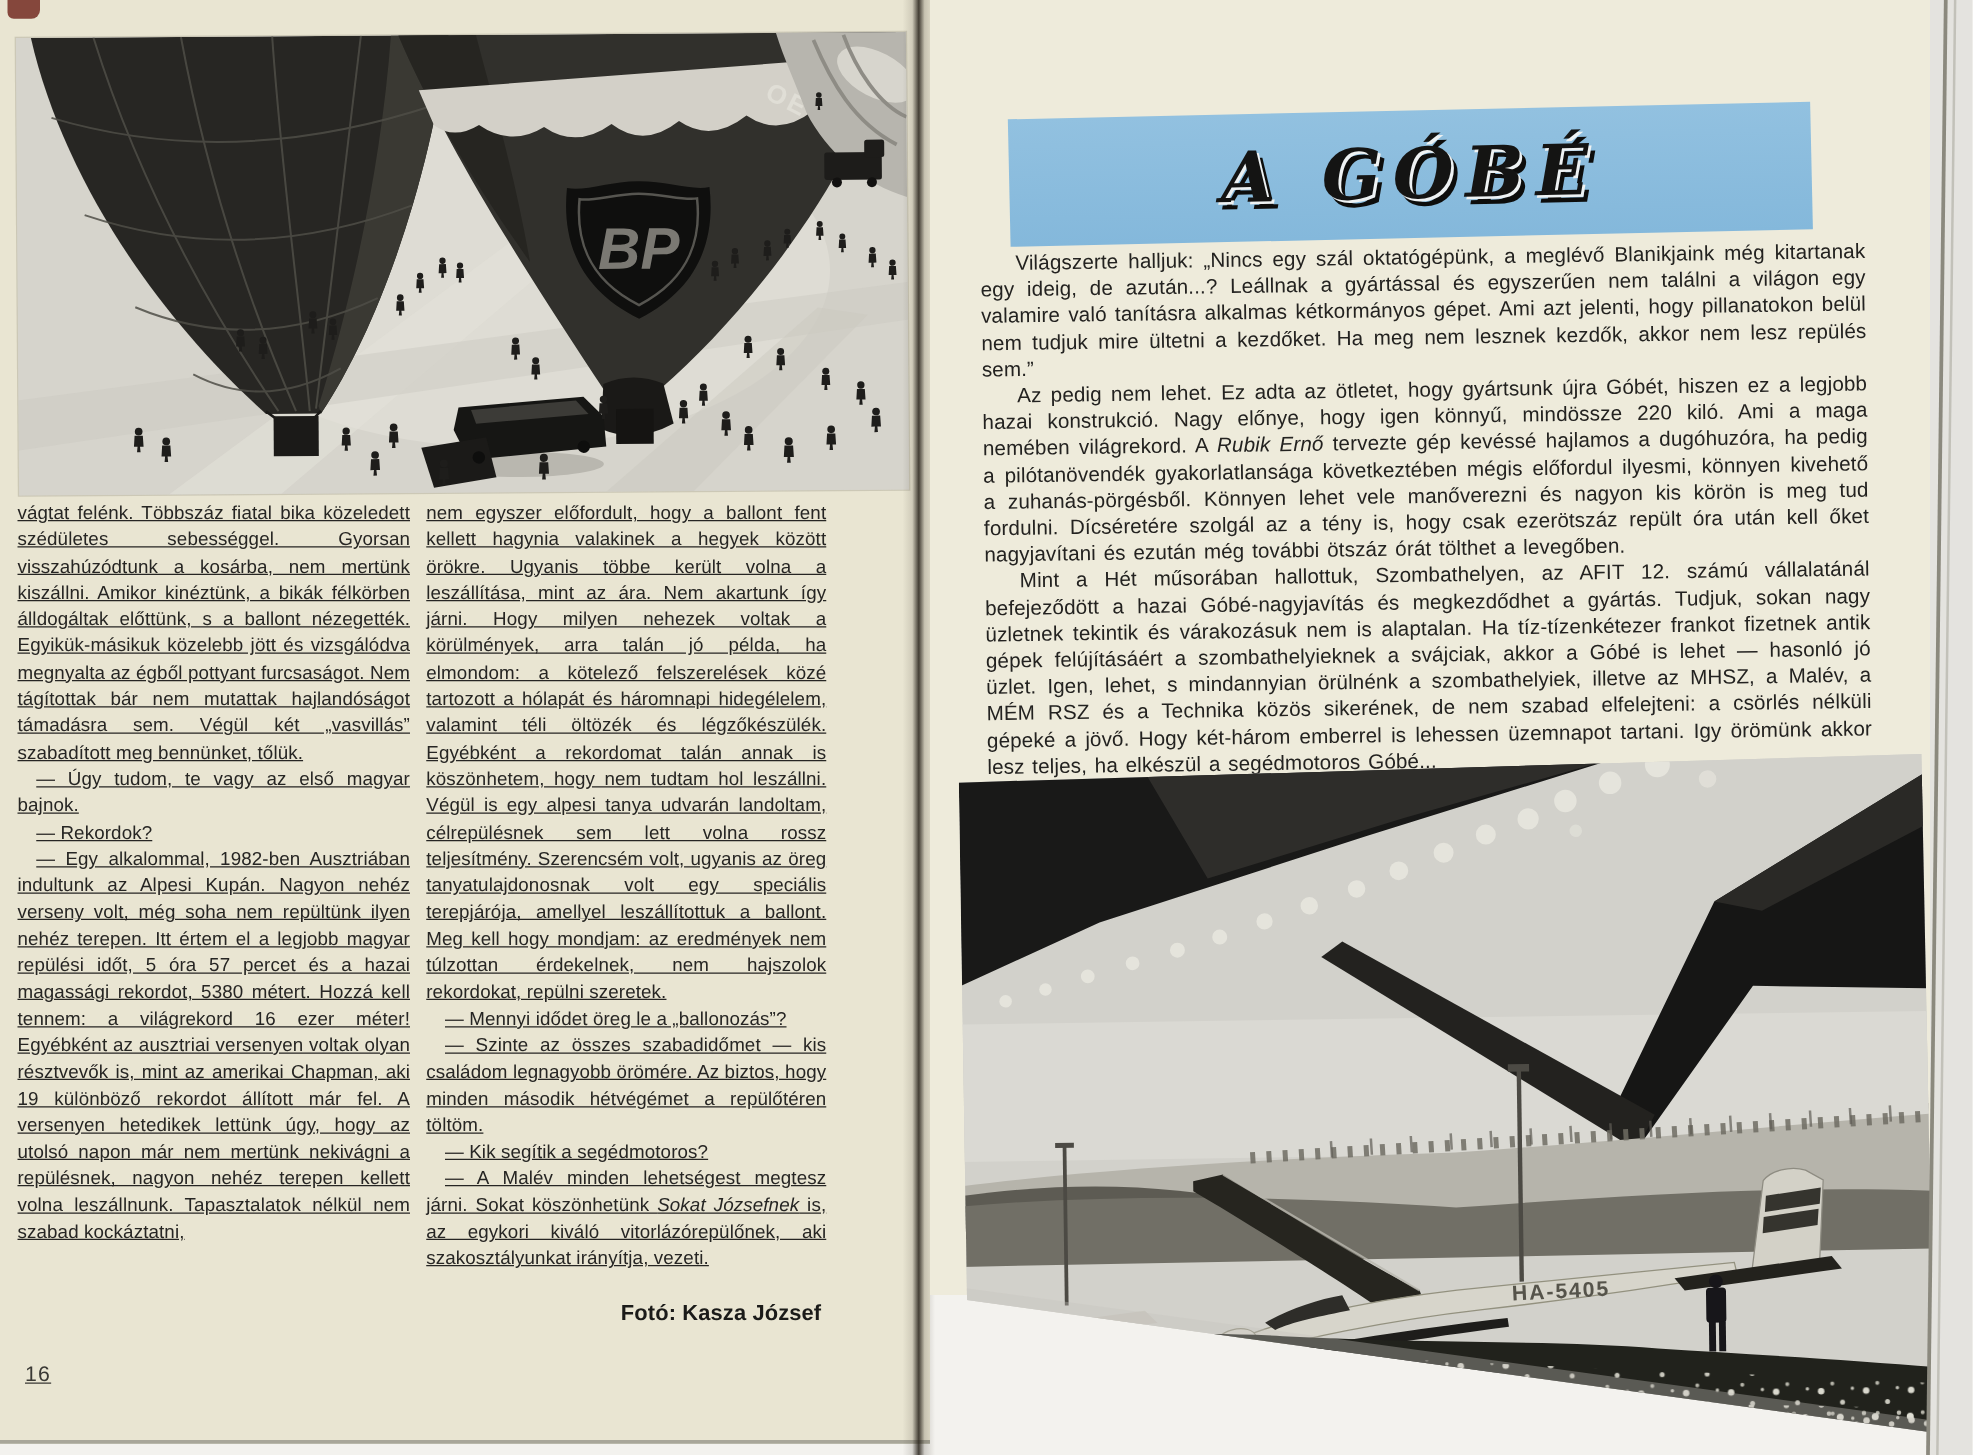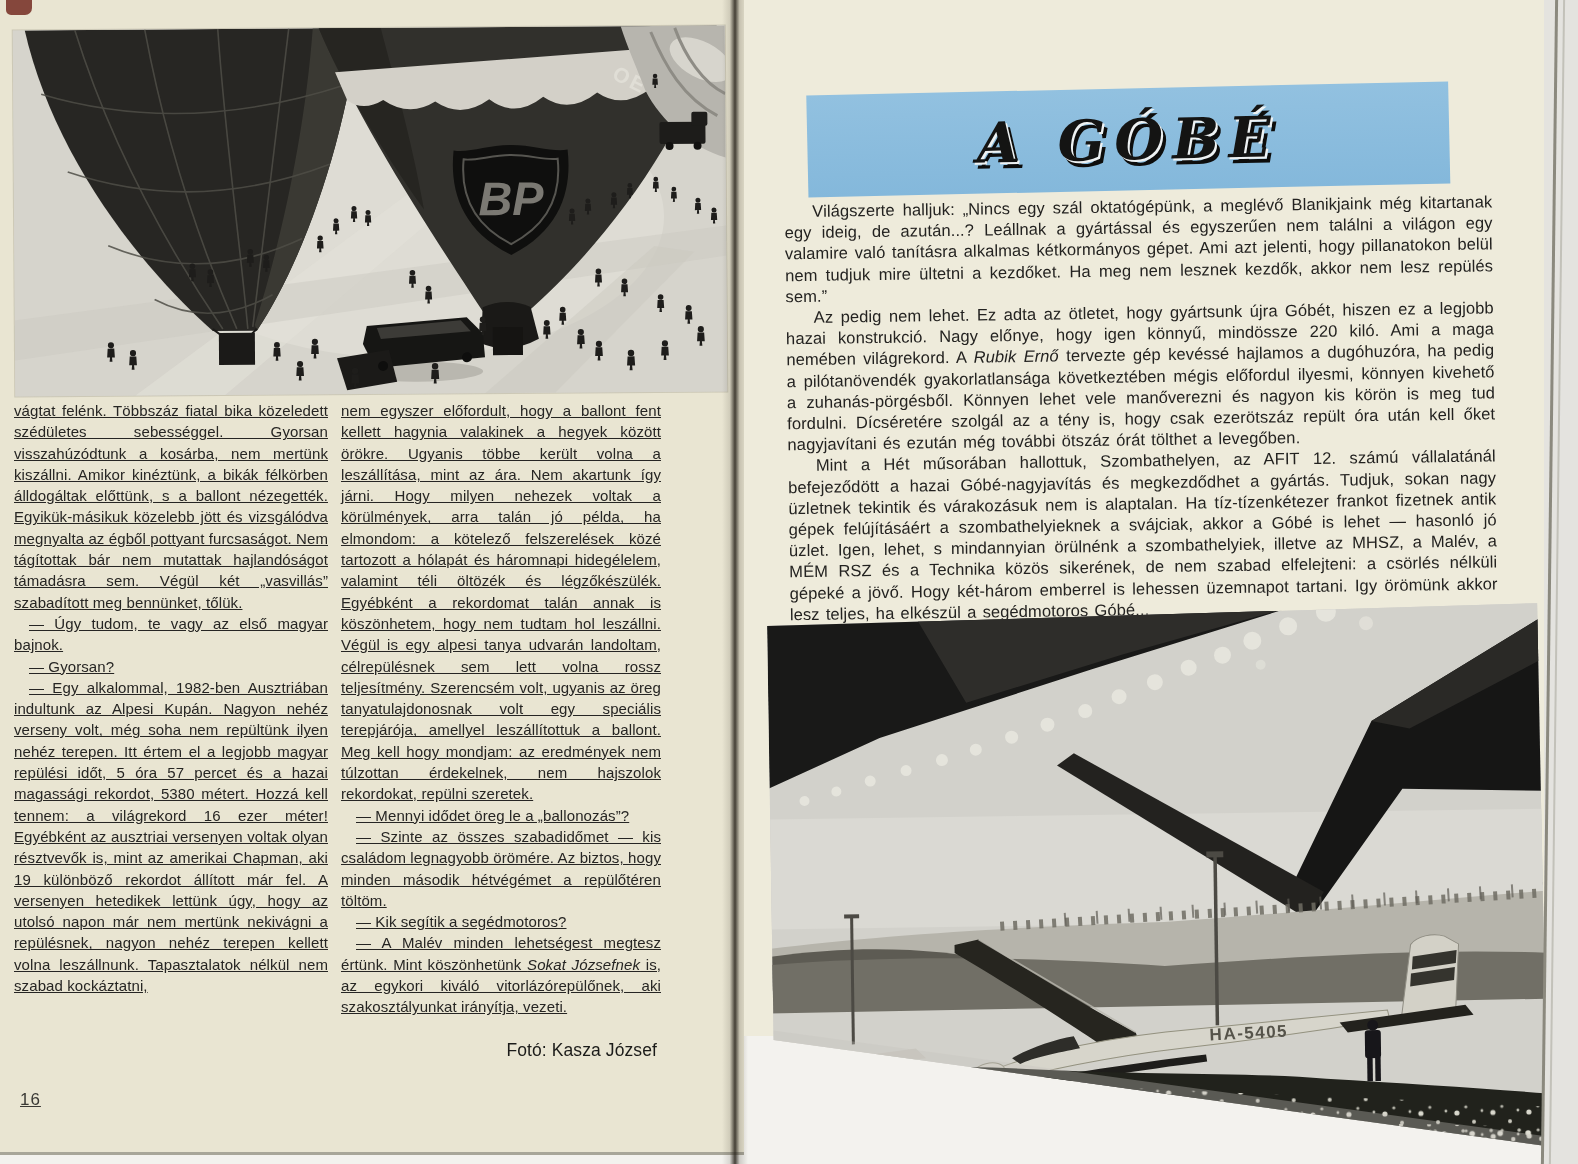--- a/index.html
+++ b/index.html
@@ -31,21 +31,21 @@
     position:absolute;top:400px;
     font-size:15px;line-height:21.3px;color:#262523;
     text-align:justify;letter-spacing:.1px;
   }
   .col p{margin:0;text-indent:15px;text-decoration:underline;}
   .col p.noindent{text-indent:0;}
   .col1{left:14px;width:314px;}
   .col2{left:341px;width:320px;}
   .byline{margin-top:20px;text-align:right;padding-right:4px;}
   .byline .author{font-size:20px;font-weight:bold;color:#1b1b19;line-height:27px;}
-  .byline .credit{font-size:17.5px;font-weight:normal;color:#1b1b19;line-height:25px;}
+  .byline .credit{font-size:17.5px;font-weight:bold;color:#1b1b19;line-height:25px;}
   .pagenum{
     position:absolute;left:20px;top:1090px;font-size:17px;color:#3a3935;letter-spacing:1px;text-decoration:underline;
   }
 
   
   .gutter{
     position:absolute;left:722px;top:0;width:26px;height:1164px;
     background:linear-gradient(90deg,rgba(62,56,44,0) 0%,rgba(62,56,44,.15) 30%,rgba(38,33,25,.85) 50%,rgba(62,56,44,.2) 68%,rgba(62,56,44,0) 100%);
   }
 
@@ -214,30 +214,30 @@
         <use href="#fig" transform="translate(468,308) scale(1.05)"></use>
         <use href="#fig" transform="translate(532,312) scale(1.05)"></use>
         <use href="#fig" transform="translate(548,298)"></use>
         <use href="#fig" transform="translate(642,62) scale(0.8)"></use>
       </g>
     </svg>
 
     <div class="col col1">
       <p class="noindent">vágtat felénk. Többszáz fiatal bika közeledett szédületes sebességgel. Gyorsan visszahúzódtunk a kosárba, nem mertünk kiszállni. Amikor kinéztünk, a bikák félkörben álldogáltak előttünk, s a ballont nézegették. Egyikük-másikuk közelebb jött és vizsgálódva megnyalta az égből pottyant furcsaságot. Nem tágítottak bár nem mutattak hajlandóságot támadásra sem. Végül két „vasvillás” szabadított meg bennünket, tőlük.</p>
       <p>— Úgy tudom, te vagy az első magyar bajnok.</p>
-      <p>— Gyorsan?</p>
+      <p>— Rekordok?</p>
       <p>— Egy alkalommal, 1982-ben Ausztriában indultunk az Alpesi Kupán. Nagyon nehéz verseny volt, még soha nem repültünk ilyen nehéz terepen. Itt értem el a legjobb magyar repülési időt, 5 óra 57 percet és a hazai magassági rekordot, 5380 métert. Hozzá kell tennem: a világrekord 16 ezer méter! Egyébként az ausztriai versenyen voltak olyan résztvevők is, mint az amerikai Chapman, aki 19 különböző rekordot állított már fel. A versenyen hetedikek lettünk úgy, hogy az utolsó napon már nem mertünk nekivágni a repülésnek, nagyon nehéz terepen kellett volna leszállnunk. Tapasztalatok nélkül nem szabad kockáztatni,</p>
     </div>
 
     <div class="col col2">
       <p class="noindent">nem egyszer előfordult, hogy a ballont fent kellett hagynia valakinek a hegyek között örökre. Ugyanis többe került volna a leszállítása, mint az ára. Nem akartunk így járni. Hogy milyen nehezek voltak a körülmények, arra talán jó példa, ha elmondom: a kötelező felszerelések közé tartozott a hólapát és háromnapi hidegélelem, valamint téli öltözék és légzőkészülék. Egyébként a rekordomat talán annak is köszönhetem, hogy nem tudtam hol leszállni. Végül is egy alpesi tanya udvarán landoltam, célrepülésnek sem lett volna rossz teljesítmény. Szerencsém volt, ugyanis az öreg tanyatulajdonosnak volt egy speciális terepjárója, amellyel leszállítottuk a ballont. Meg kell hogy mondjam: az eredmények nem túlzottan érdekelnek, nem hajszolok rekordokat, repülni szeretek.</p>
       <p>— Mennyi idődet öreg le a „ballonozás”?</p>
       <p>— Szinte az összes szabadidőmet — kis családom legnagyobb örömére. Az biztos, hogy minden második hétvégémet a repülőtéren töltöm.</p>
       <p>— Kik segítik a segédmotoros?</p>
-      <p><span>— A Malév minden lehetségest megtesz értünk. Mint köszönhetünk </span><em>Sokat Józsefnek</em><span> is, az egykori kiváló vitorlázórepülőnek, aki szakosztályunkat irányítja, vezeti.</span></p>
+      <p><span>— A Malév minden lehetségest megtesz járni. Sokat köszönhetünk </span><em>Sokat Józsefnek</em><span> is, az egykori kiváló vitorlázórepülőnek, aki szakosztályunkat irányítja, vezeti.</span></p>
       <div class="byline">
         <div class="credit">Fotó: Kasza József</div>
       </div>
     </div>
 
     <div class="pagenum">16</div>
   </div>
 
   <div class="gutter"></div>
 

